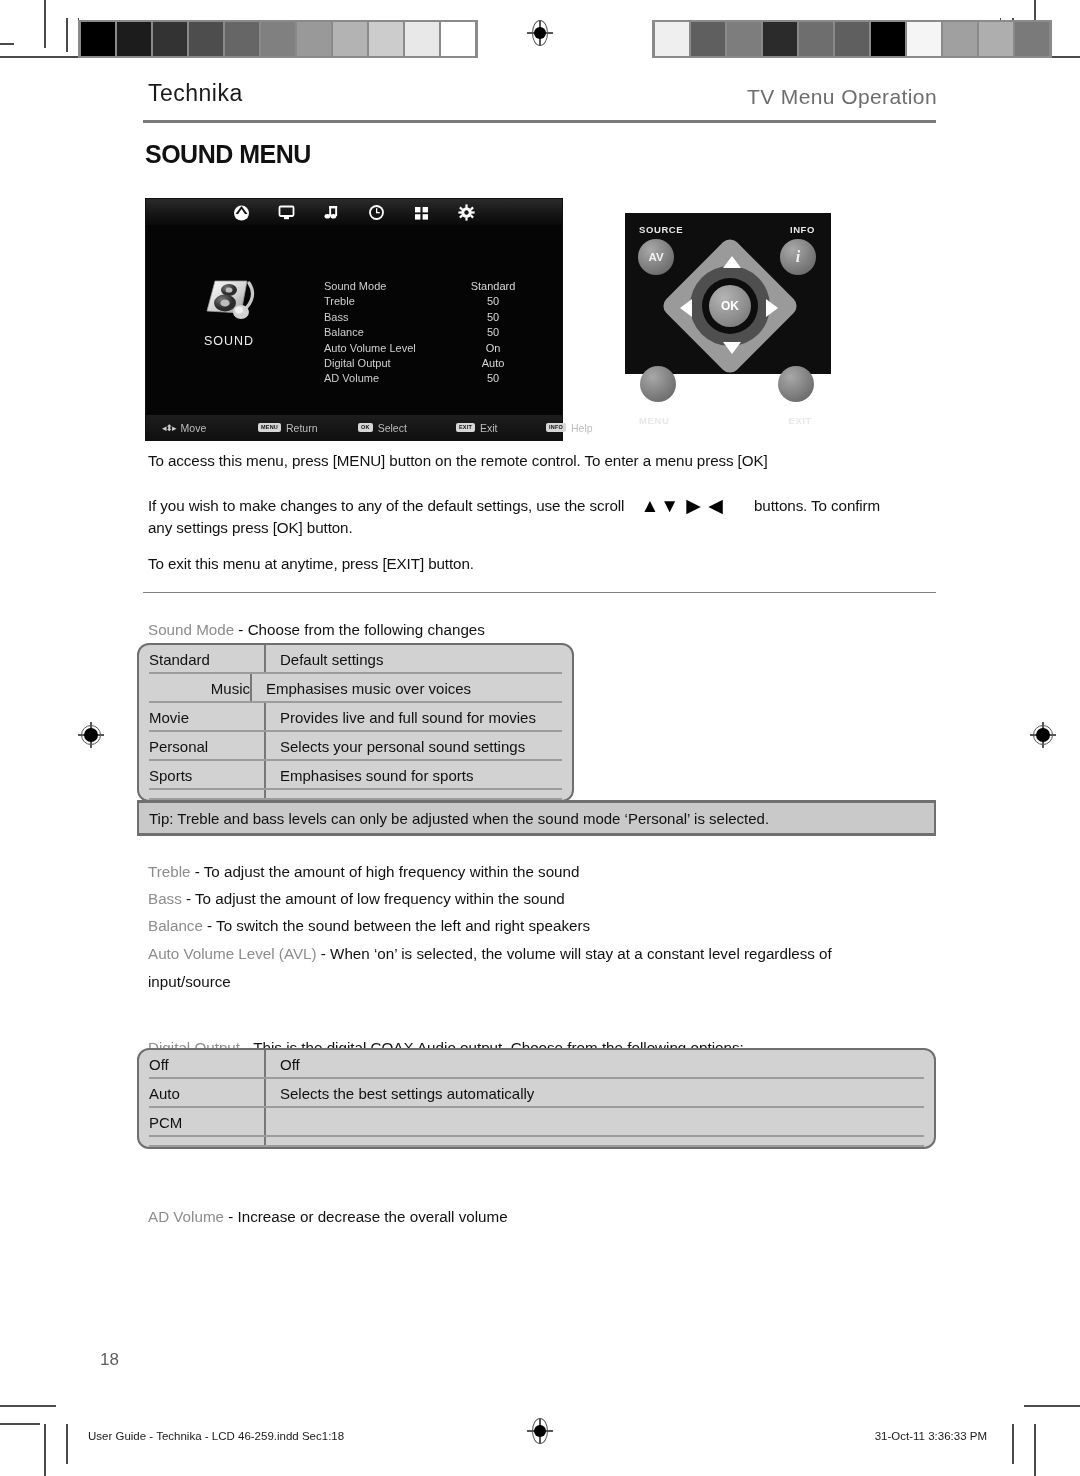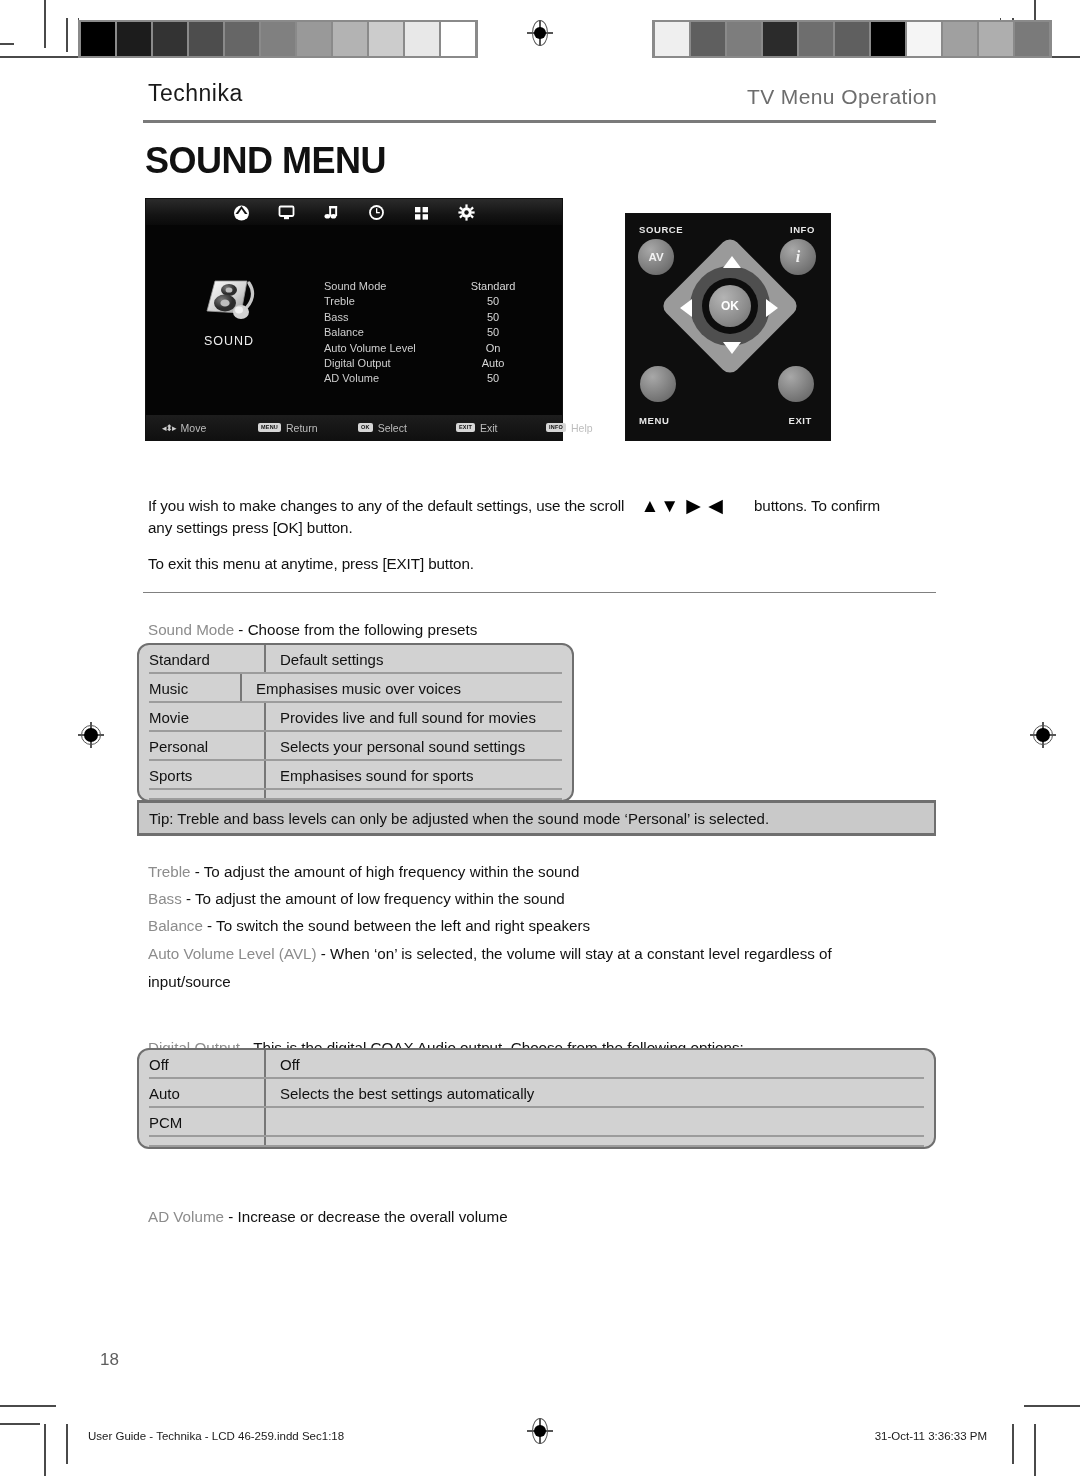--- a/index.html
+++ b/index.html
@@ -42,21 +42,21 @@
   .section-label {
     position:absolute; right:143px; top:85px;
     font-size:21px; color:#6d6d6d; letter-spacing:0.4px;
   }
   .header-rule {
     position:absolute; left:143px; top:120px; width:793px; height:3px;
     background:#7a7a7a;
   }
   .page-title {
     position:absolute; left:145px; top:140px;
-    font-size:36px; font-weight:bold; letter-spacing:-0.5px; color:#111;
+    font-size:25px; font-weight:bold; letter-spacing:-0.5px; color:#111;
   }
 
   
   .osd {
     position:absolute; left:145px; top:198px; width:418px; height:243px;
     background:#050505; border:1px solid #111;
   }
   .osd-topbar {
     position:absolute; left:0; top:0; width:100%; height:26px;
     background: linear-gradient(to bottom,#2b2b2b 0%, #141414 60%, #0a0a0a 100%);
@@ -85,21 +85,21 @@
   }
   .osd-bottom .hint { display:flex; align-items:center; gap:5px; }
   .osd-bottom .keycap {
     display:inline-block; background:#d6d6d6; color:#111;
     font-size:5.5px; font-weight:bold; padding:1.5px 3px; border-radius:2px;
     letter-spacing:0.2px; line-height:1;
   }
 
   
   .remote {
-    position:absolute; left:625px; top:213px; width:206px; height:228px;
+    position:absolute; left:625px; top:213px; width:206px; height:161px;
     background:#0e0e0e; border:1px solid #111;
   }
   .rm-lab { position:absolute; color:#e8e8e8; font-size:9.5px; font-weight:bold; letter-spacing:0.6px; }
   .rm-round {
     position:absolute; border-radius:50%;
     background: radial-gradient(circle at 35% 30%, #a8a8a8 0%, #7e7e7e 55%, #5c5c5c 100%);
     display:flex; align-items:center; justify-content:center;
     color:#f2f2f2; font-size:11.5px; font-weight:bold;
   }
   .dpad { position:absolute; left:40px; top:28px; width:128px; height:128px; }
@@ -425,45 +425,46 @@
       <div class="okbtn">OK</div>
     </div>
 
     <div class="rm-round" style="left:14px; top:152px; width:36px; height:36px;"></div>
     <div class="rm-lab" style="left:13px; top:201px;">MENU</div>
 
     <div class="rm-round" style="right:16px; top:152px; width:36px; height:36px;"></div>
     <div class="rm-lab" style="right:18px; top:201px;">EXIT</div>
   </div>
 
+  <div class="para" style="left:148px; top:450px; width:800px;">To access this menu, press [MENU] button on the remote control. To enter a menu press [OK]</div>
 
   <div class="para" style="left:148px; top:495px; width:800px;">
     <span>If you wish to make changes to any of the default settings, use the scroll</span>
     <span class="arrow-glyphs" style="margin:0 26px 0 12px; font-size:19px;">▲▼ ▶ ◀</span>
     <span>buttons. To confirm</span>
   </div>
   <div class="para" style="left:148px; top:517px; width:800px;">any settings press [OK] button.</div>
 
   <div class="para" style="left:148px; top:553px; width:800px;">To exit this menu at anytime, press [EXIT] button.</div>
 
   <div class="thin-rule" style="left:143px; top:592px; width:793px;"></div>
 
   <div class="defline" style="left:148px; top:621px;">
-    <span class="term">Sound Mode</span><span> - Choose from the following presets</span>
+    <span class="term">Sound Mode</span><span> - Choose from the following changes</span>
   </div>
 
   <div class="gtable" id="sound-mode-table" style="left:137px; top:643px; width:437px;">
       <div class="grow">
         <div class="gcell-k" style="width: 125px;">Standard</div>
         <div class="gdiv"></div>
         <div class="gcell-v">Default settings</div>
         <div class="gsep"></div>
       </div>
       <div class="grow">
-        <div class="gcell-k" style="width: 101px;">Music</div>
+        <div class="gcell-k" style="width: 111px; text-align: right;">Music</div>
         <div class="gdiv"></div>
         <div class="gcell-v">Emphasises music over voices</div>
         <div class="gsep"></div>
       </div>
       <div class="grow">
         <div class="gcell-k" style="width: 125px;">Movie</div>
         <div class="gdiv"></div>
         <div class="gcell-v">Provides live and full sound for movies</div>
         <div class="gsep"></div>
       </div>

